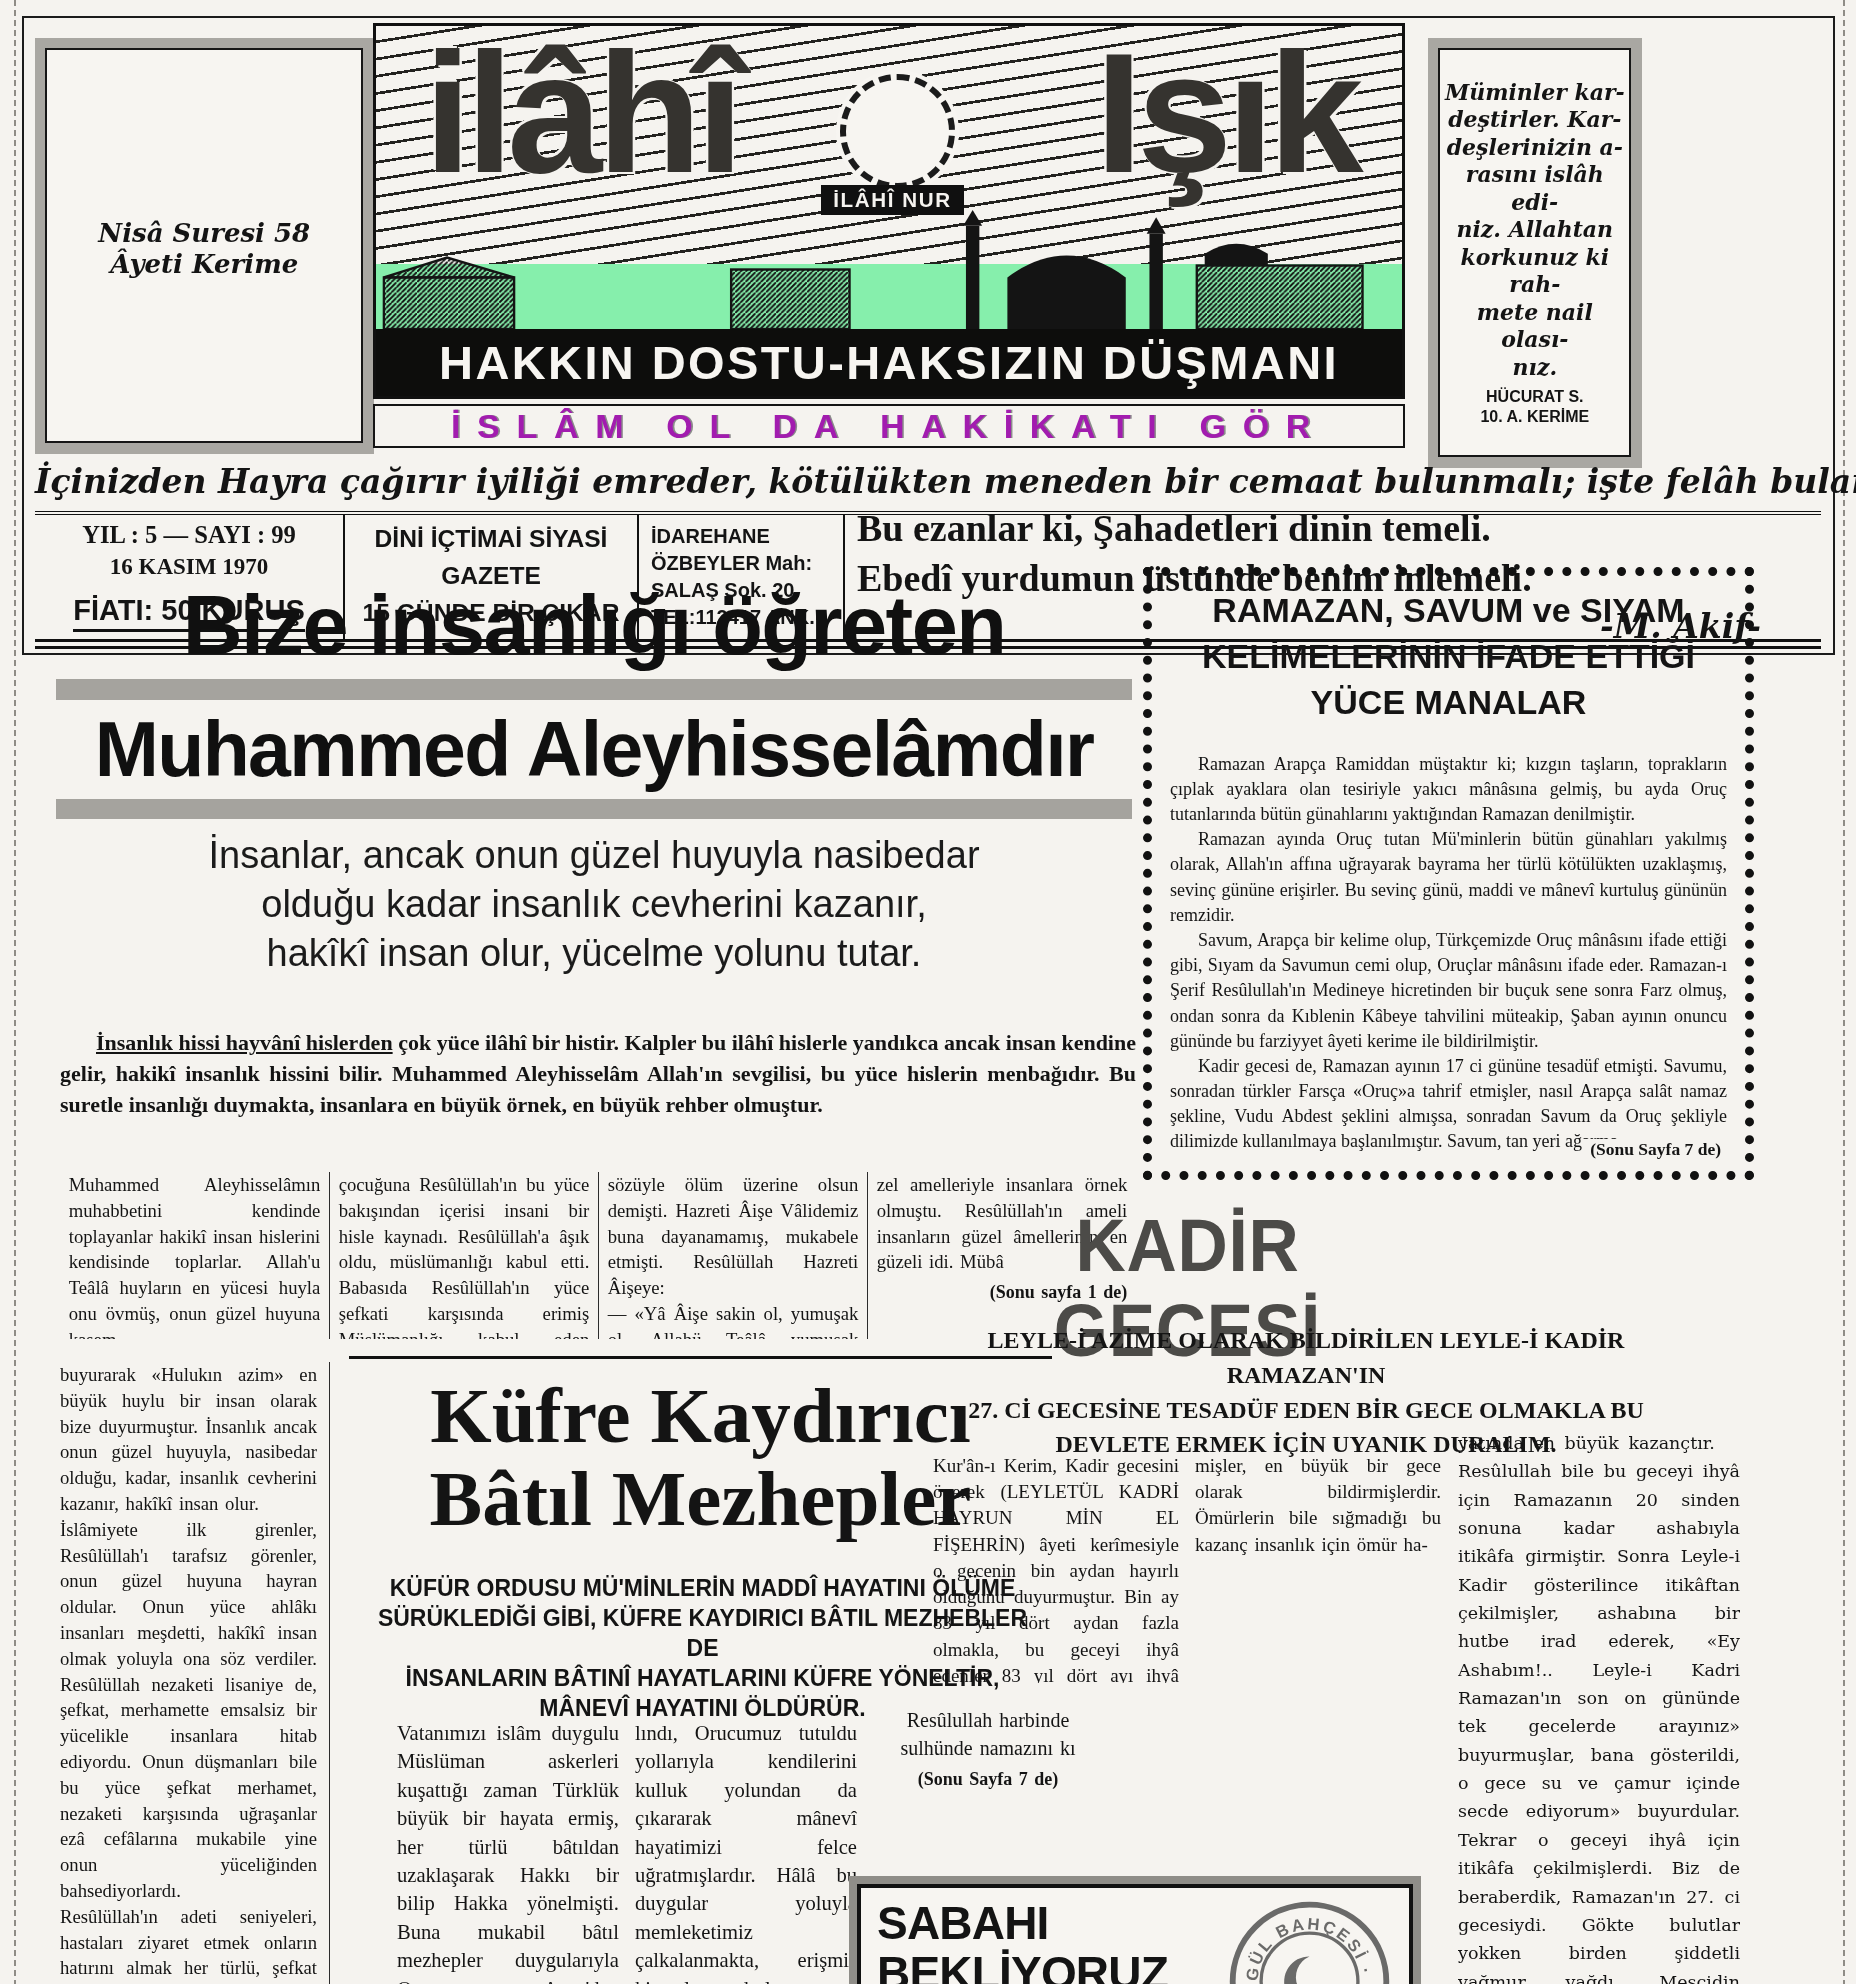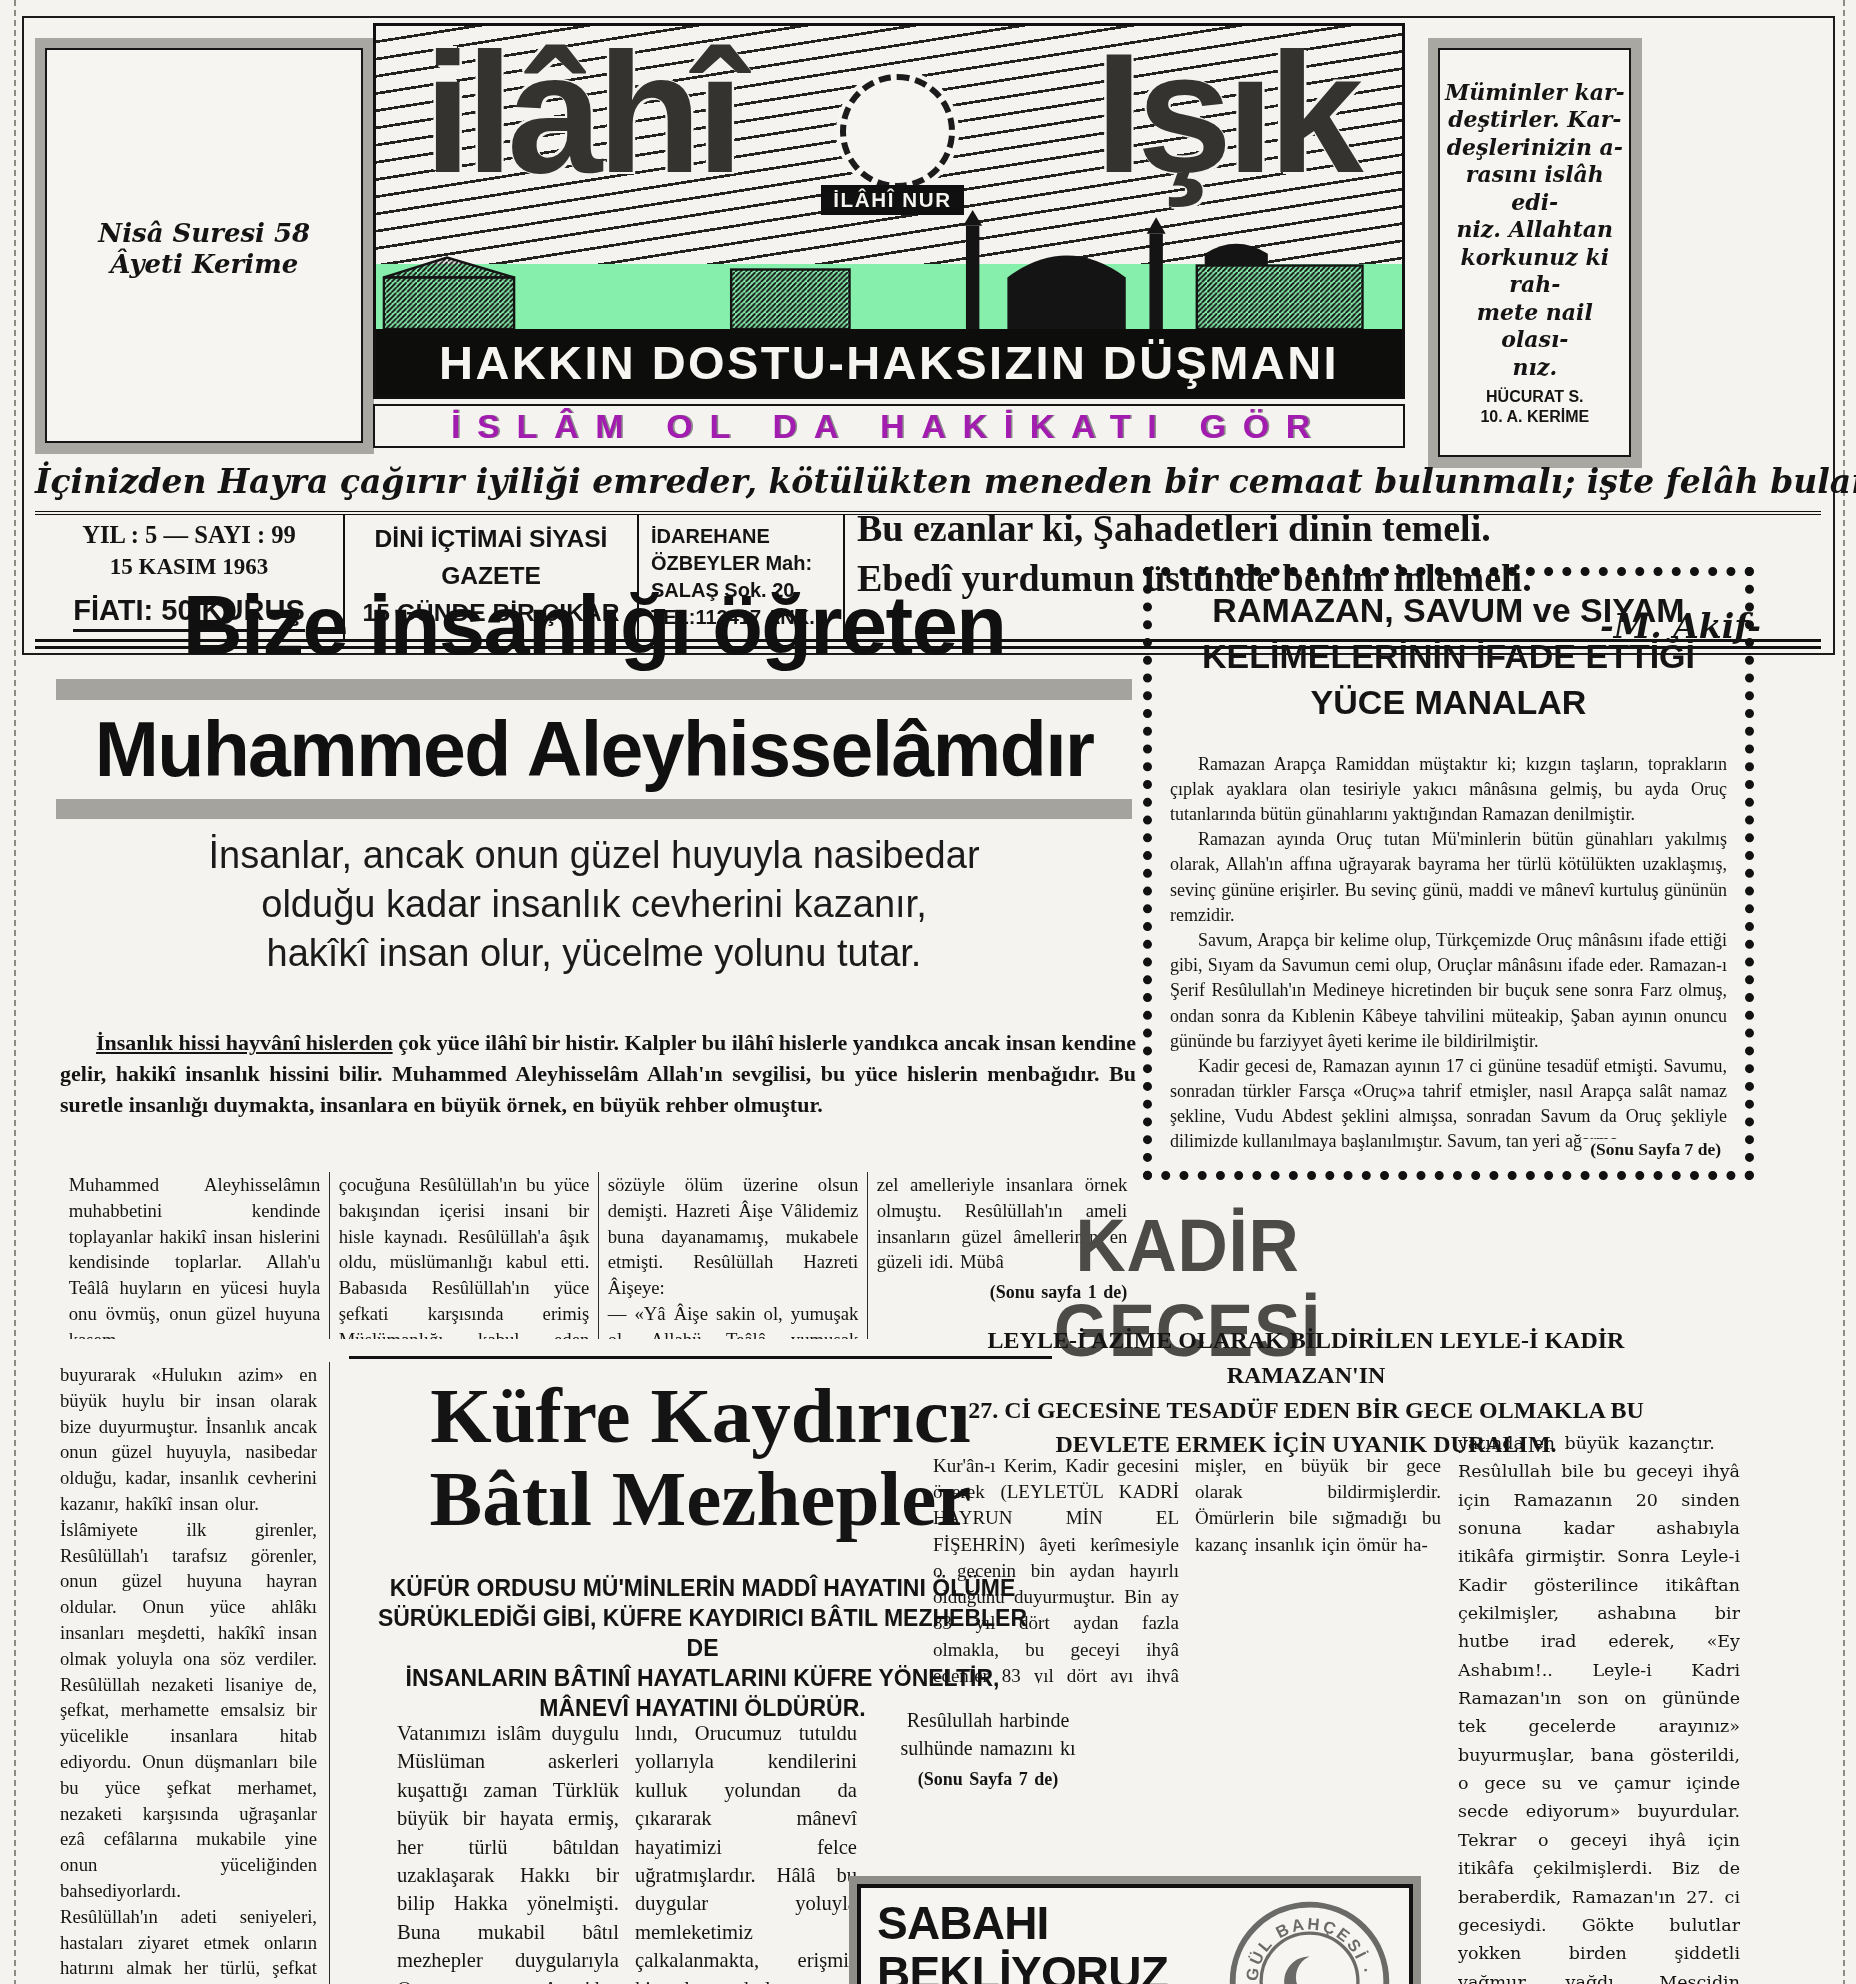--- a/index.html
+++ b/index.html
@@ -190,21 +190,21 @@
   </div>
 
   <div id="verse-row">
     <div id="verse-text">İçinizden Hayra çağırır iyiliği emreder, kötülükten meneden bir cemaat bulunmalı; işte felâh bulanlar onlardır.</div>
 
   </div>
 
   <div id="infobar">
     <div id="info-c1" class="info-cell">
       <div id="info-issue">YIL : 5 — SAYI : 99</div>
-      <div id="info-date">15 KASIM 1963</div>
+      <div id="info-date">16 KASIM 1970</div>
       <div id="info-price">FİATI: 50 KURUŞ</div>
     </div>
     <div id="info-c2" class="info-cell pre">DİNİ İÇTİMAİ SİYASİ
 GAZETE
 15 GÜNDE BİR ÇIKAR</div>
     <div id="info-c3" class="info-cell pre">İDAREHANE
 ÖZBEYLER Mah:
 SALAŞ Sok. 20
 TEL:112417 ANK.</div>
     <div id="info-c4" class="info-cell">

